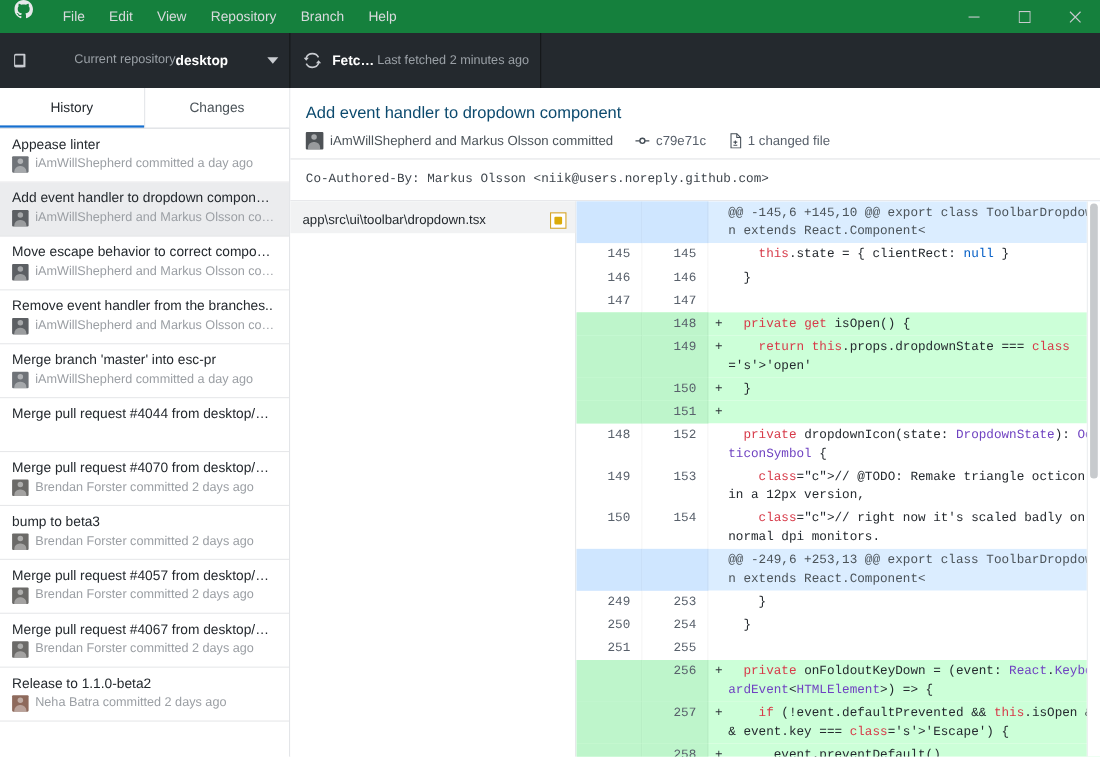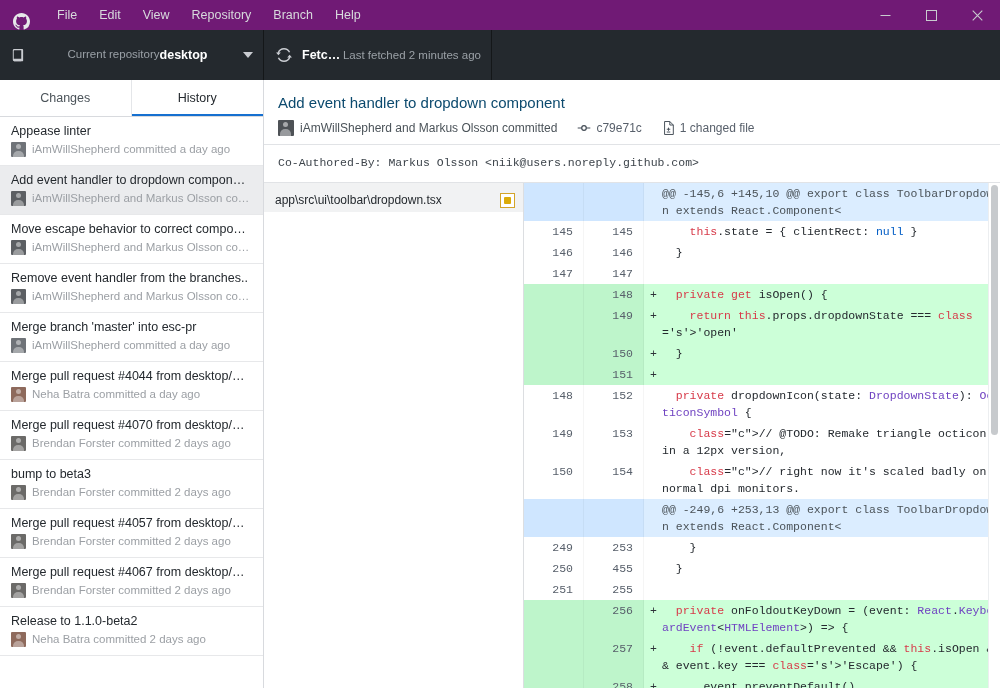--- a/index.html
+++ b/index.html
@@ -6,21 +6,21 @@
   html, body {
     width: 1000px; height: 688px;
     overflow: hidden;
     font-family: "Liberation Sans", sans-serif;
     background: #fff;
   }
   .app { width: 1000px; height: 688px; display: flex; flex-direction: column; background: #fff; }
 
   
   .titlebar {
-    height: 30px; background: #701a75; display: flex; align-items: flex-end;
+    height: 30px; background: #15803d; display: flex; align-items: flex-start;
     flex: 0 0 30px; position: relative;
   }
   .gh-logo { width: 30px; display: flex; align-items: center; justify-content: center; margin-left: 6px; }
   .gh-logo svg { display: block; }
   .menu { display: flex; align-items: center; height: 30px; margin-left: 10px; }
   .menu-item {
     color: #d8dadd; font-size: 12.5px; padding: 0 11px; line-height: 30px; height: 30px;
     white-space: nowrap; cursor: default;
   }
   .wincontrols { position: absolute; right: 0; top: 0; height: 30px; display: flex; }
@@ -261,22 +261,22 @@
       </div>
     </div>
 
     <div class="tb-spacer"></div>
   </div>
 
   <div class="body">
 
     <div class="sidebar">
       <div class="tabs">
+        <div class="tab active">History</div>
         <div class="tab">Changes</div>
-        <div class="tab active">History</div>
       </div>
       <div class="commits" id="commit-list">
           <div class="commit">
             <div class="commit-title">Appease linter</div>
             <div class="commit-meta">
               <div class="avatar a1"></div>
               <div class="commit-by">iAmWillShepherd committed a day ago</div>
             </div>
           </div>
           <div class="commit selected">
@@ -302,24 +302,20 @@
           </div>
           <div class="commit">
             <div class="commit-title">Merge branch 'master' into esc-pr</div>
             <div class="commit-meta">
               <div class="avatar a1"></div>
               <div class="commit-by">iAmWillShepherd committed a day ago</div>
             </div>
           </div>
           <div class="commit">
             <div class="commit-title">Merge pull request #4044 from desktop/…</div>
-            <div class="commit-meta">
-              <div class="avatar a3"></div>
-              <div class="commit-by">Neha Batra committed a day ago</div>
-            </div>
           </div>
           <div class="commit">
             <div class="commit-title">Merge pull request #4070 from desktop/…</div>
             <div class="commit-meta">
               <div class="avatar a4"></div>
               <div class="commit-by">Brendan Forster committed 2 days ago</div>
             </div>
           </div>
           <div class="commit">
             <div class="commit-title">bump to beta3</div>
@@ -470,21 +466,21 @@
                 <div class="code"><span class="h">@@ -249,6 +253,13 @@ export class ToolbarDropdown extends React.Component&lt;</span></div>
               </div>
               <div class="drow ctx">
                 <div class="gut">249</div>
                 <div class="gut">253</div>
                 <div class="marker"></div>
                 <div class="code">    }</div>
               </div>
               <div class="drow ctx">
                 <div class="gut">250</div>
-                <div class="gut">455</div>
+                <div class="gut">254</div>
                 <div class="marker"></div>
                 <div class="code">  }</div>
               </div>
               <div class="drow ctx">
                 <div class="gut">251</div>
                 <div class="gut">255</div>
                 <div class="marker"></div>
                 <div class="code">&nbsp;</div>
               </div>
               <div class="drow add">

